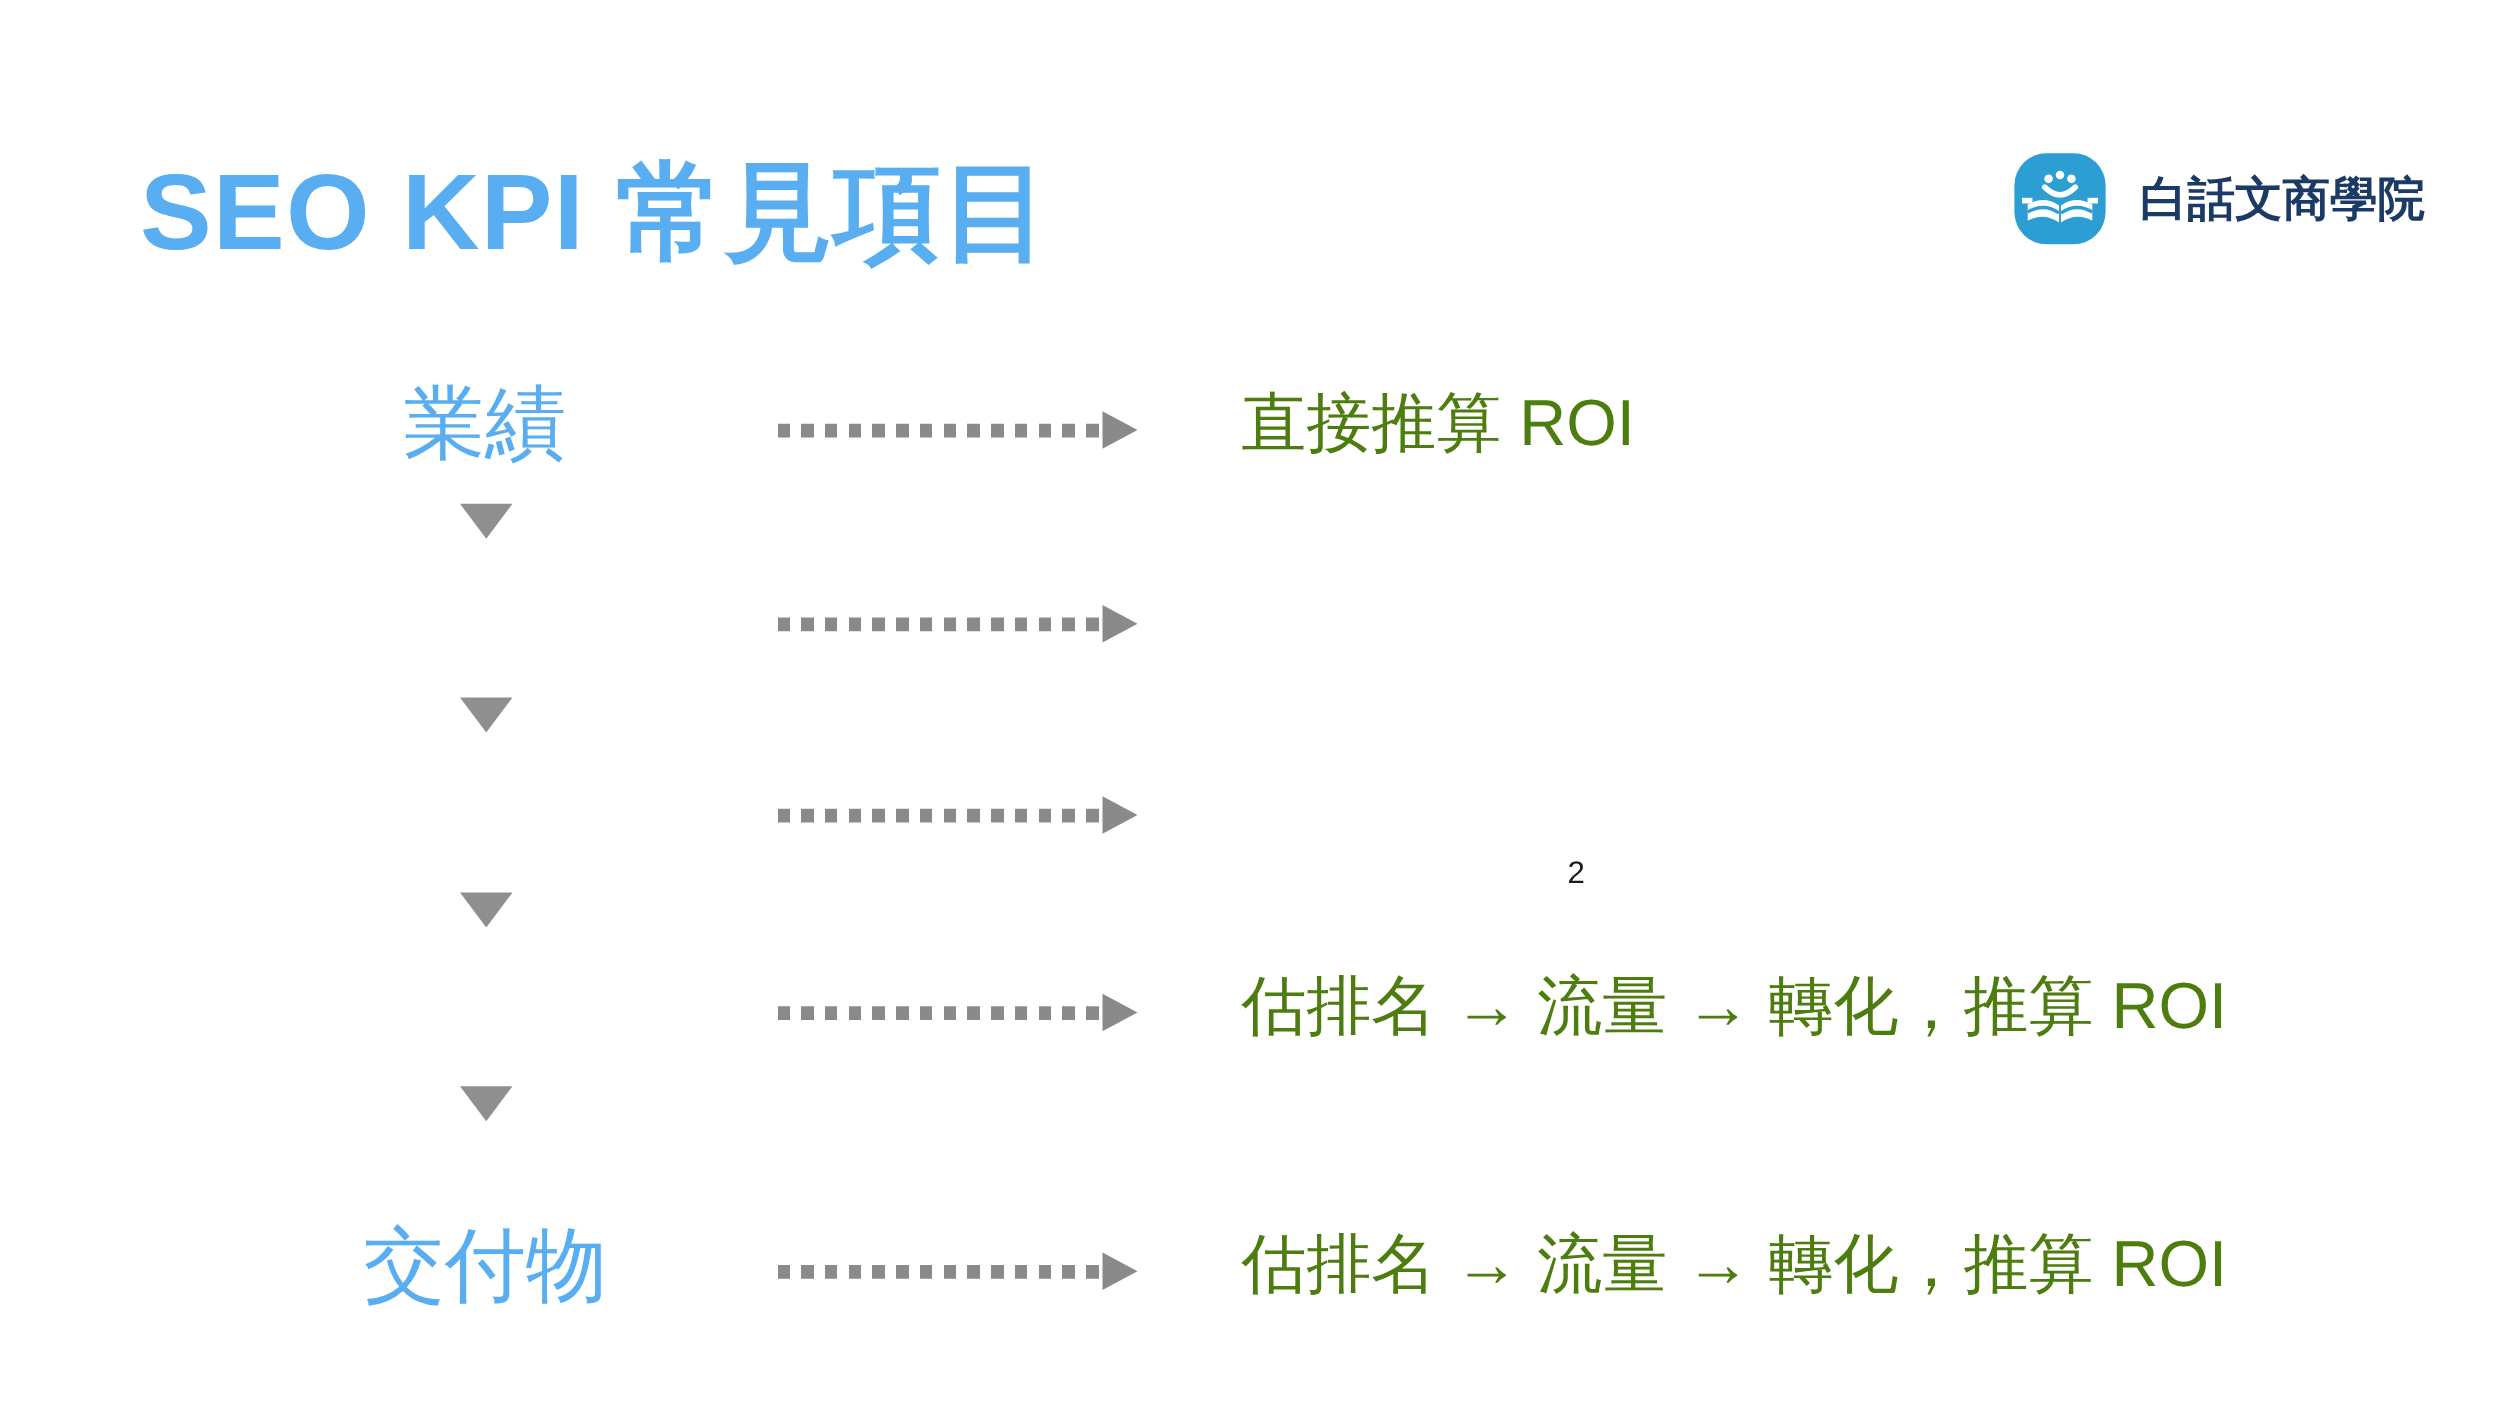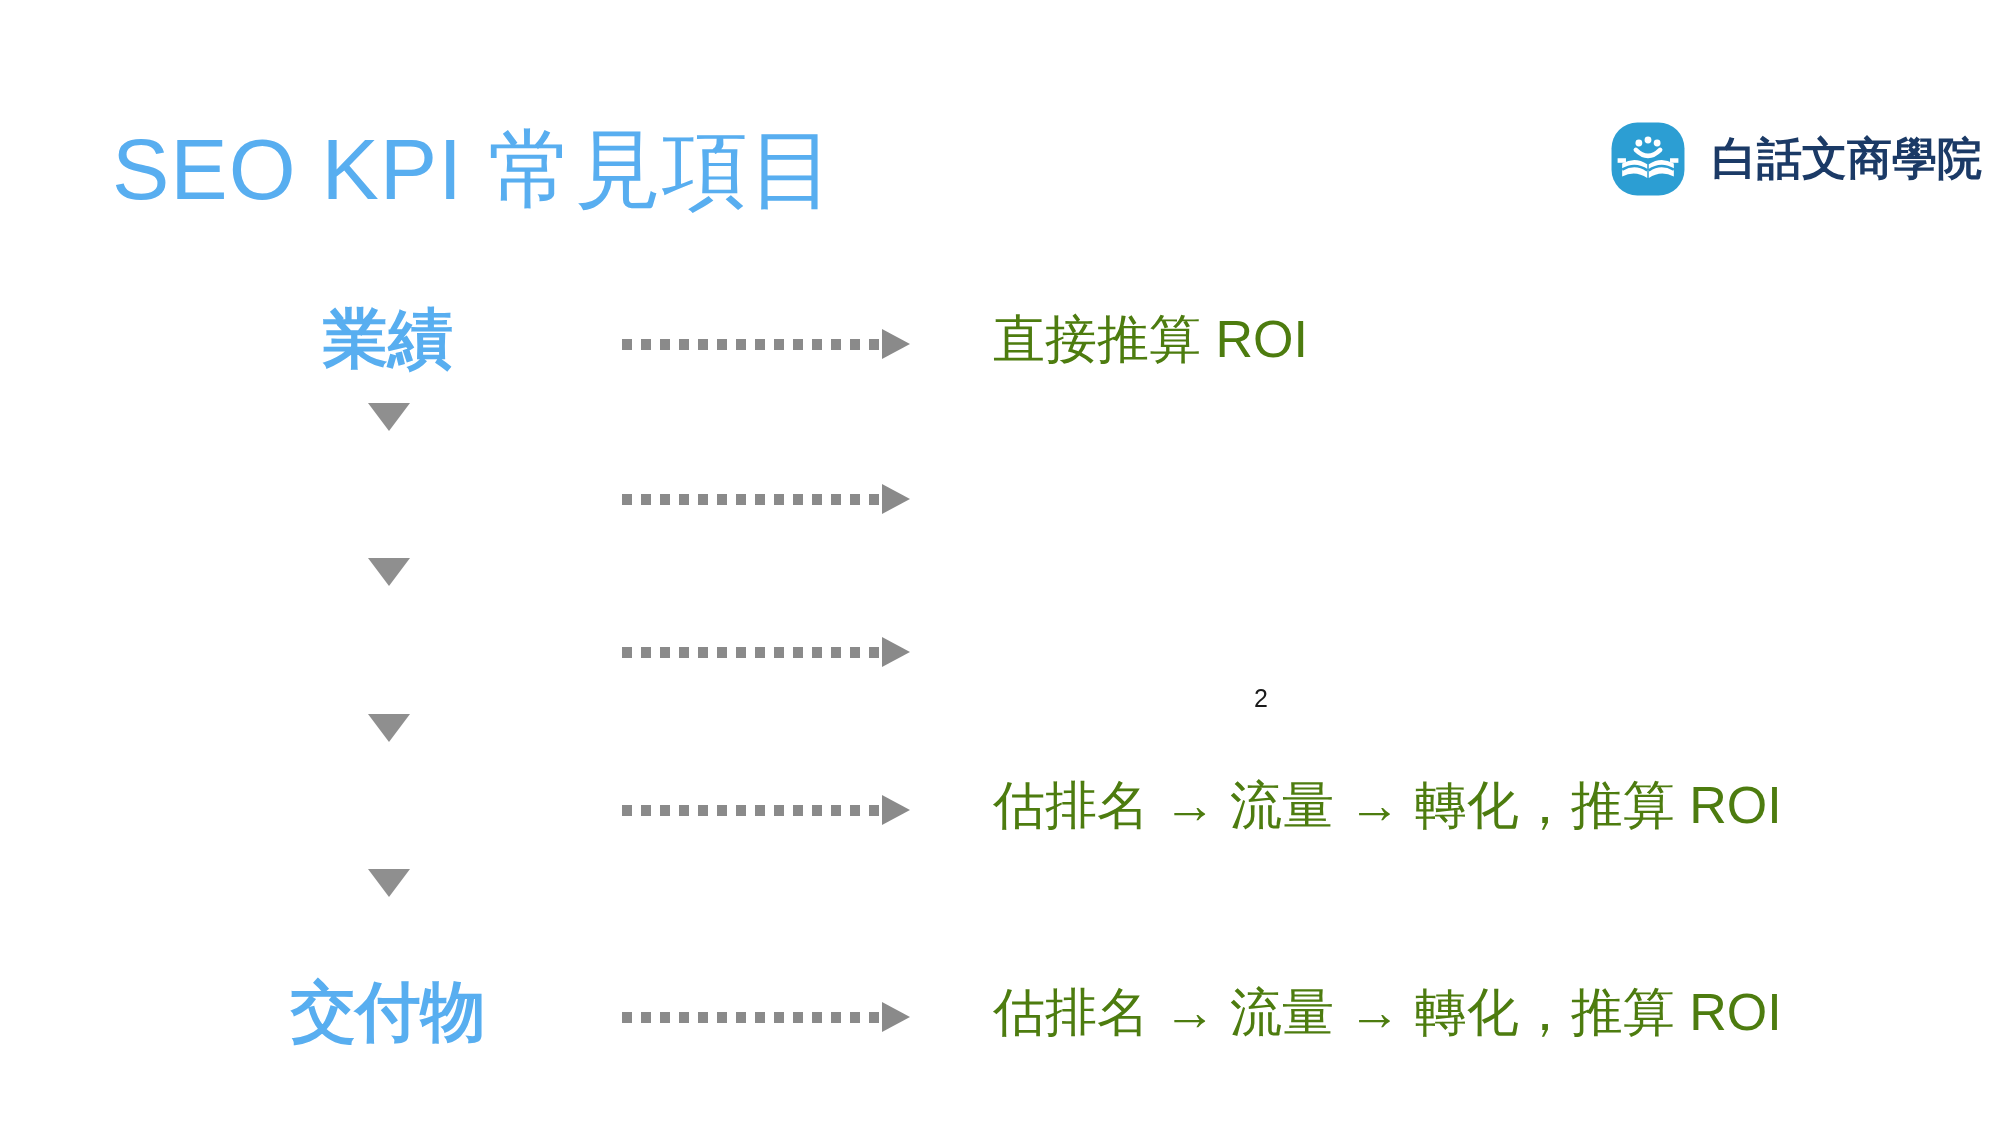--- a/index.html
+++ b/index.html
@@ -14,21 +14,21 @@
     overflow: hidden;
     font-family: "Liberation Sans", sans-serif;
   }
 
   
   .slide-title {
     position: absolute;
     left: 112px;
     top: 112px;
     font-size: 86px;
-    font-weight: normal;
+    font-weight: bold;
     color: #58AEF0;
     letter-spacing: 1px;
     white-space: nowrap;
   }
 
   
   .brand {
     position: absolute;
     left: 1610px;
     top: 121px;
@@ -36,21 +36,21 @@
     display: flex;
     align-items: center;
   }
   .brand-icon {
     width: 76px;
     height: 76px;
     display: block;
   }
   .brand-name {
     margin-left: 26px;
-    font-size: 45px;
+    font-size: 38px;
     font-weight: bold;
     color: #1B3A66;
     white-space: nowrap;
   }
 
   
   .kpi-row {
     position: absolute;
     left: 0;
     width: 2016px;
@@ -58,21 +58,21 @@
   }
   .kpi-label {
     position: absolute;
     left: 178px;
     width: 420px;
     top: 0;
     height: 96px;
     line-height: 96px;
     text-align: center;
     font-size: 65px;
-    font-weight: bold;
+    font-weight: normal;
     color: #58AEF0;
     white-space: nowrap;
   }
   .dotted-arrow {
     position: absolute;
     left: 622px;
     top: 50%;
     transform: translateY(-50%);
     margin-top: 5px;
     width: 288px;

